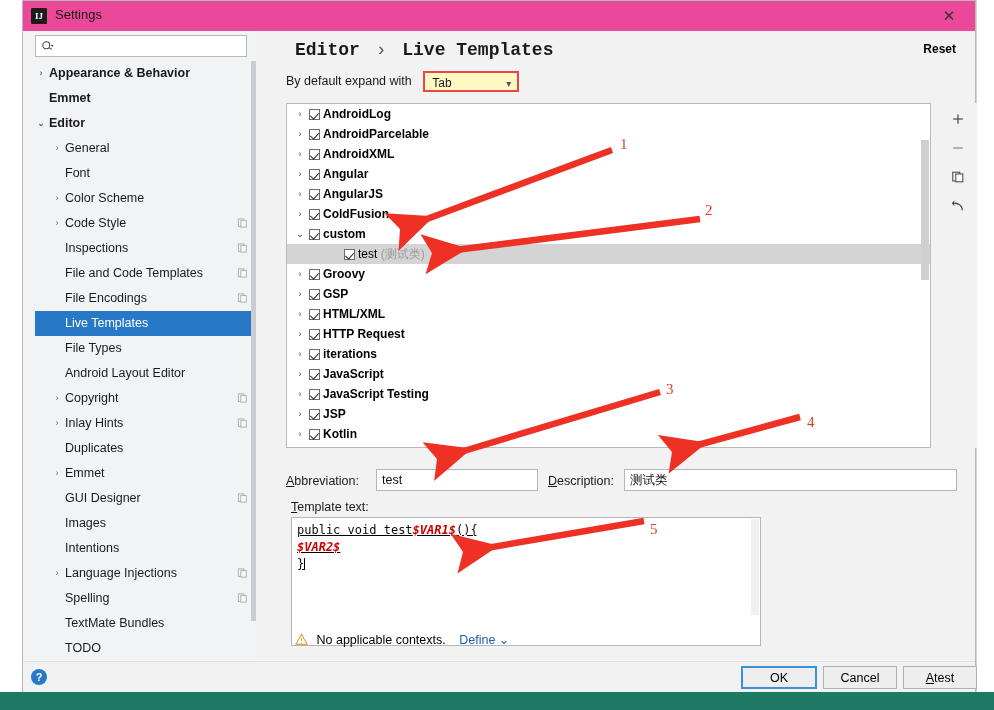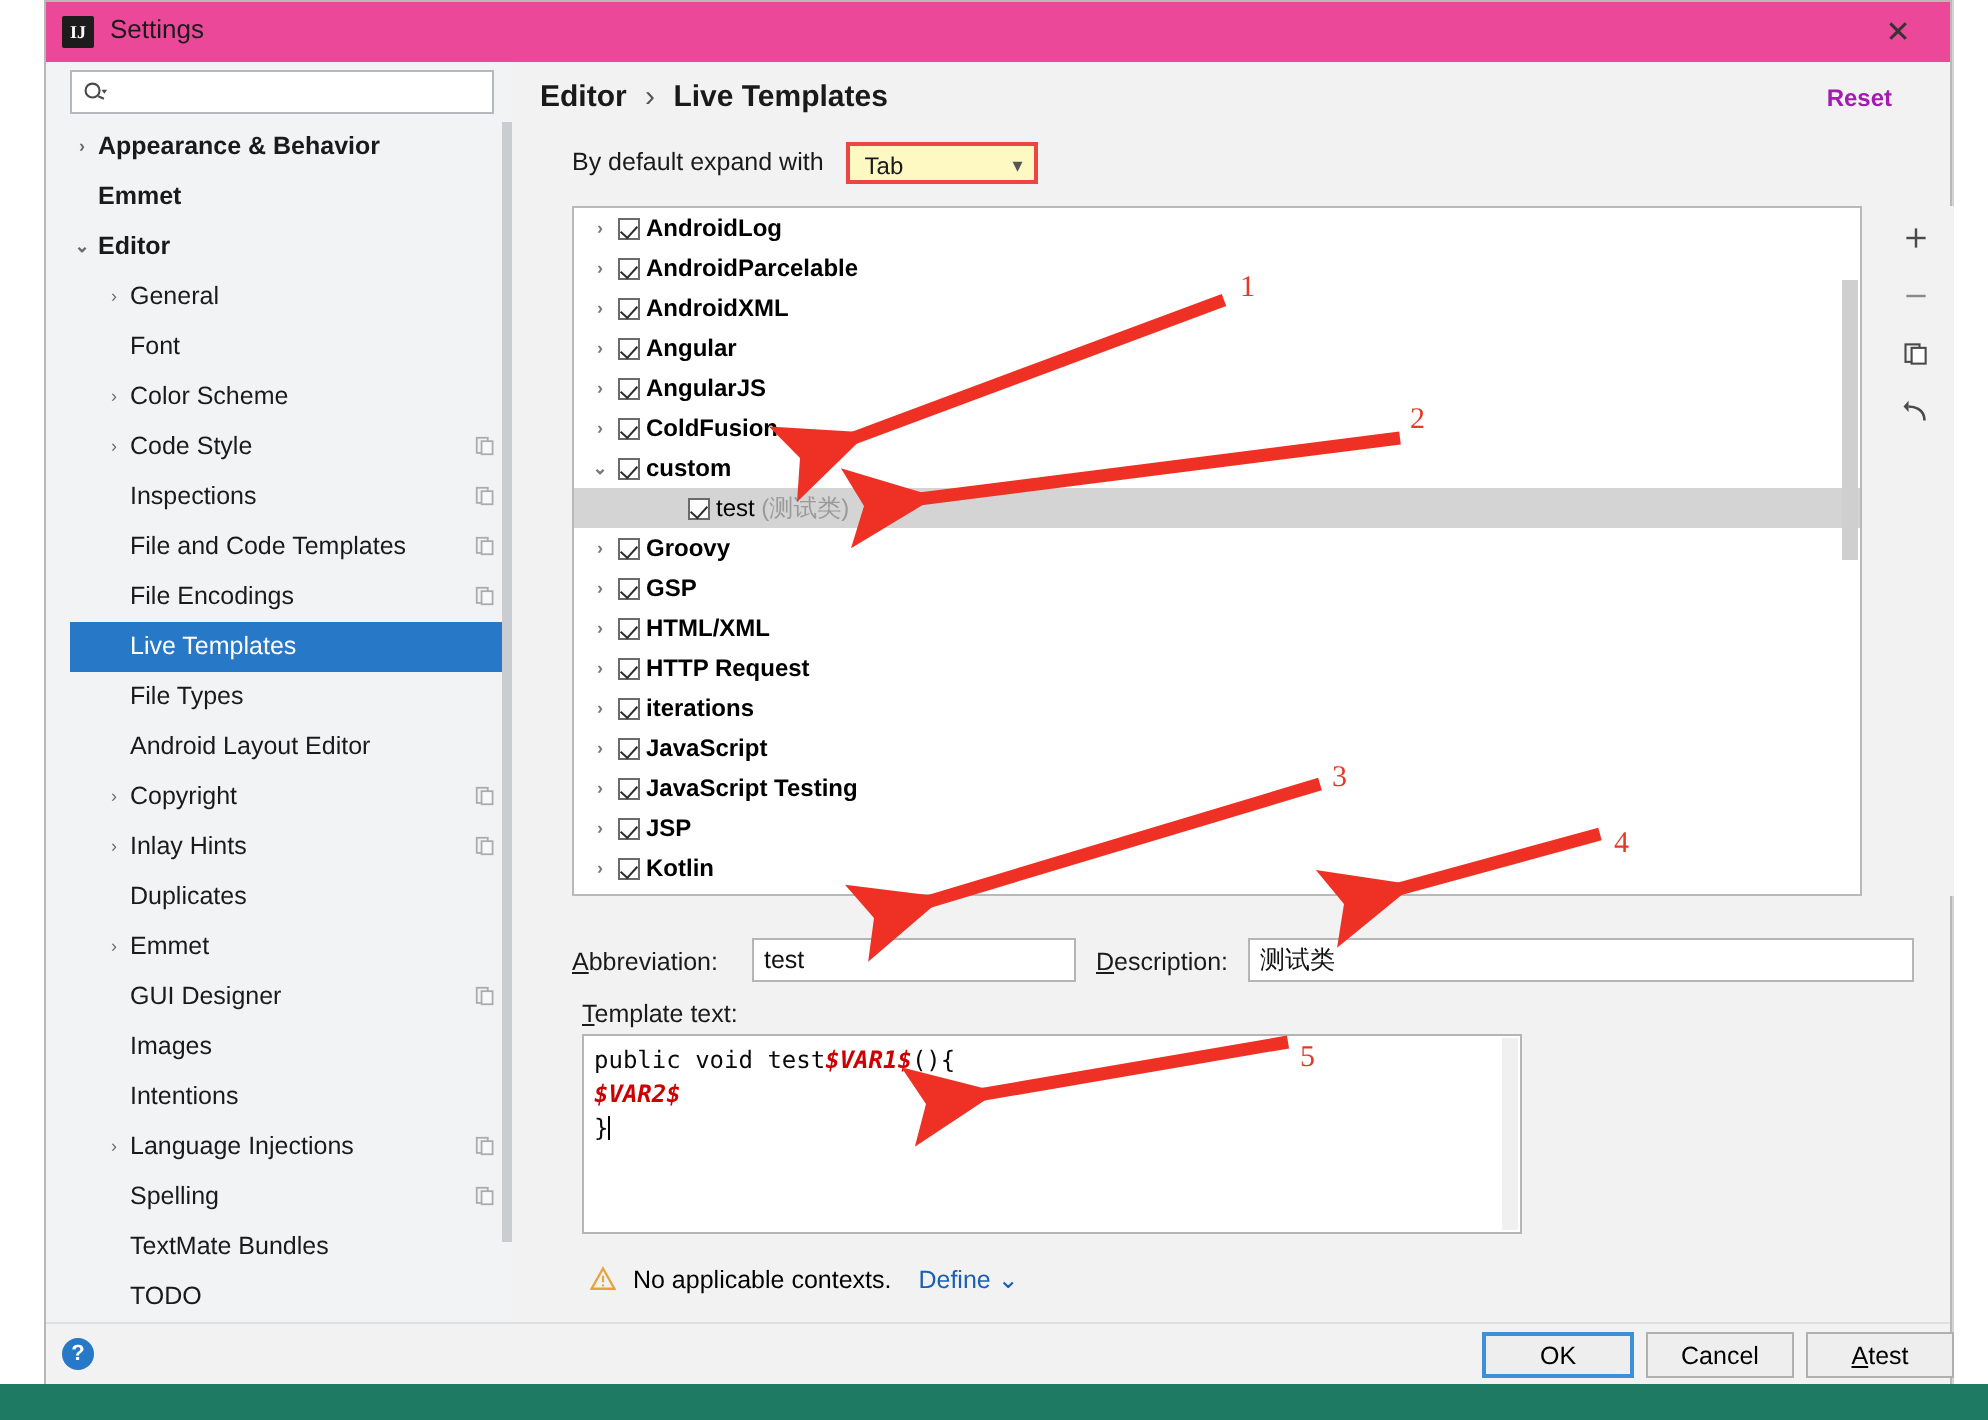--- a/index.html
+++ b/index.html
@@ -103,27 +103,27 @@
     position: absolute; right: 0px; top: 30px; width: 5px; height: 560px;
     background: #c9ccd1;
   }
 
   
   .content {
     position: absolute; left: 233px; top: 30px; width: 719px; height: 630px;
     background: #f2f2f2;
   }
   .breadcrumb {
-    position: absolute; left: 14px; top: 9px;
-    font-size: 15px; font-weight: bold; color: #1a1a1a;
+    position: absolute; left: 39px; top: 9px;
+    font-size: 18px; font-weight: bold; color: #1a1a1a; font-family: Liberation Mono, monospace;
   }
   .breadcrumb .sep { font-weight: normal; color: #555; margin: 0 5px; }
   .reset-link {
-    position: absolute; right: 29px; top: 11px;
-    font-size: 12px; font-weight: bold; color: #a21caf; cursor: pointer;
+    position: absolute; right: 19px; top: 11px;
+    font-size: 12px; font-weight: bold; color: #000000; cursor: pointer;
   }
   .expandrow {
     position: absolute; left: 30px; top: 40px;
     font-size: 12.5px; color: #1a1a1a;
   }
   .combo {
     display: inline-block; position: relative; vertical-align: middle;
     width: 96px; height: 21px; line-height: 21px;
     background: #fef9c3; border: 2px solid #ef4444;
     box-sizing: border-box; padding-left: 7px; margin-left: 8px;
@@ -182,23 +182,24 @@
   .u { text-decoration: underline; }
   .tfield {
     position: absolute; background: #fff;
     border: 1px solid #b5b5b5; box-sizing: border-box;
     font-family: "Liberation Sans", sans-serif; font-size: 12.5px;
     padding-left: 5px; outline: none; color: #111;
   }
 
   
   .editor {
-    position: absolute; left: 35px; top: 486px; width: 470px; height: 100px;
+    position: absolute; left: 35px; top: 486px; width: 470px; height: 129px;
     background: #fff; border: 1px solid #b5b5b5; box-sizing: border-box;
     overflow: hidden;
+    text-decoration: underline;
   }
   .editor .code {
     font-family: "DejaVu Sans Mono", monospace; font-size: 12px;
     line-height: 17px; padding: 4px 0 0 5px; white-space: pre;
     color: #0a0a0a;
   }
   .var { color: #cc0000; font-weight: bold; font-style: italic; }
   .caret {
     display: inline-block; width: 1px; height: 12px; background: #000;
     vertical-align: -2px;

